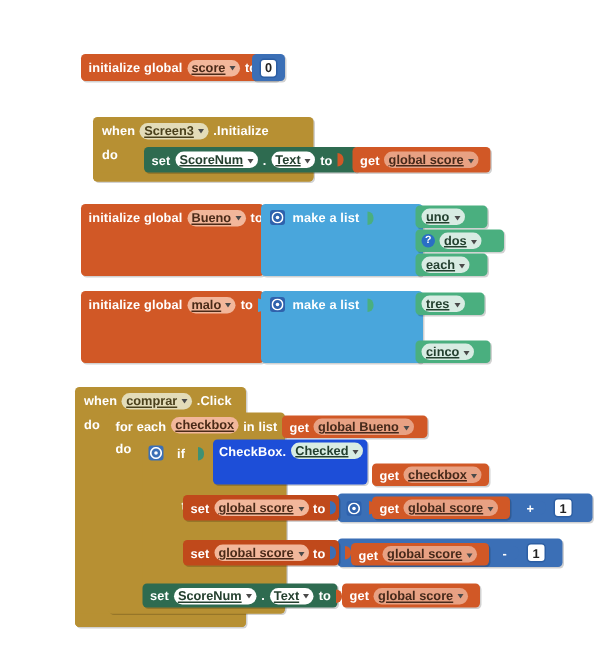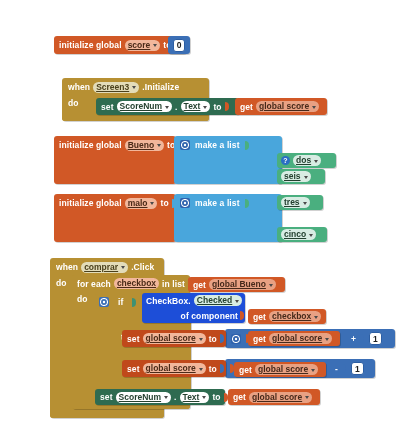--- a/index.html
+++ b/index.html
@@ -208,33 +208,41 @@
       <span class="gear blue2">
         <svg width="8" height="8" viewBox="0 0 16 16">
             <circle cx="8" cy="8" r="7" fill="none" stroke="#fff" stroke-width="2.2"></circle>
             <circle cx="8" cy="8" r="2.4" fill="#fff"></circle>
           </svg>
       </span>
       <span class="lbl">make a list</span>
       <span class="plug lit"></span>
     </div>
   </div>
+  <div class="blk c-listitem shadow" id="li-uno">
+    <div class="row" style="height:15px;padding-left:4px;gap:2px;">
+      <span class="field f-greenL">
+        <span class="cap">uno</span>
+          <span class="caret dk"></span>
+      </span>
+    </div>
+  </div>
   <div class="blk c-listitem shadow" id="li-dos">
     <div class="row" style="height:15px;padding-left:4px;gap:3px;">
       <span class="help">?</span>
       <span class="field f-greenL">
         <span class="cap">dos</span>
           <span class="caret dk"></span>
       </span>
     </div>
   </div>
   <div class="blk c-listitem shadow" id="li-seis">
     <div class="row" style="height:15px;padding-left:4px;gap:2px;">
       <span class="field f-greenL">
-        <span class="cap">seis</span>
+        <span class="cap">each</span>
           <span class="caret dk"></span>
       </span>
     </div>
   </div>
 
   <div class="blk c-var shadow" id="b-init-malo">
     <div class="row" style="height:18px;padding-left:5px;gap:3px;">
       <span class="lbl">initialize global</span>
       <span class="field f-var">
         <span class="cap">malo</span>
@@ -325,24 +333,20 @@
   </div>
 
   <div class="blk c-compg shadow" id="b-checkbox-get">
     <div class="row" style="height:15px;padding-left:4px;gap:3px;">
       <span class="lbl">CheckBox.</span>
       <span class="field f-greenL">
         <span class="cap">Checked</span>
           <span class="caret dk"></span>
       </span>
     </div>
-    <div class="row" style="height:15px;justify-content:flex-end;padding-right:0;gap:2px;">
-      <span class="lbl">of component</span>
-      <span class="plug var"></span>
-    </div>
   </div>
   <div class="blk c-var shadow" id="g-checkbox">
     <div class="row" style="height:15px;padding-left:5px;gap:3px;">
       <span class="lbl">get</span>
       <span class="field f-orangeDeep">
         <span class="cap">checkbox</span>
           <span class="caret dk"></span>
       </span>
     </div>
   </div>

